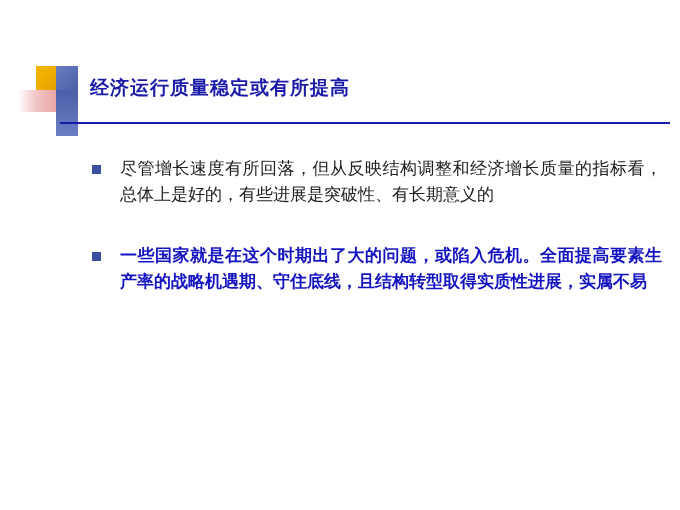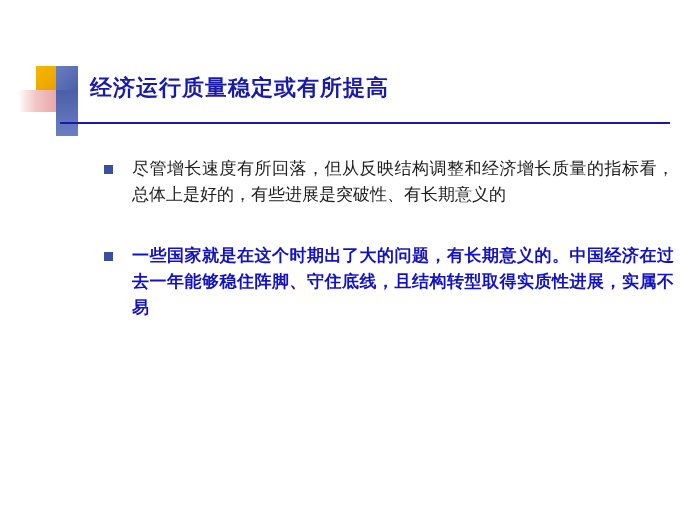--- a/index.html
+++ b/index.html
@@ -69,41 +69,41 @@
     height: 24px;
     background: linear-gradient(135deg, #ffffff 0%, #ffffff 100%);
   }
 
   
   .title {
     position: absolute;
     left: 90px;
     top: 78px;
     width: 560px;
-    font-family: Liberation Mono, monospace;
-    font-size: 22px;
+    font-family: Liberation Serif, serif;
+    font-size: 19px;
     font-weight: bold;
     color: #1a1aa8;
     letter-spacing: 1px;
     line-height: 1.1;
     white-space: nowrap;
   }
   .title-rule {
     position: absolute;
     left: 60px;
     top: 122px;
     width: 610px;
     height: 2px;
     background: #1a1aa8;
   }
 
   
   .body {
     position: absolute;
-    left: 104px;
+    left: 92px;
     top: 155px;
     width: 570px;
   }
   .bullet-row {
     position: relative;
     display: block;
     margin-bottom: 26px;
   }
   .bullet-marker {
     position: absolute;
@@ -155,18 +155,18 @@
 
   <div class="body">
 
     <div class="bullet-row b1">
       <span class="bullet-marker"></span>
       <span class="bullet-text">尽管增长速度有所回落，但从反映结构调整和经济增长质量的指标看，总体上是好的，有些进展是突破性、有长期意义的</span>
     </div>
 
     <div class="bullet-row b2">
       <span class="bullet-marker"></span>
-      <span class="bullet-text">一些国家就是在这个时期出了大的问题，有长期意义的。中国经济在过去一年能够稳住阵脚、守住底线，且结构转型取得实质性进展，实属不易</span>
+      <span class="bullet-text">一些国家就是在这个时期出了大的问题，或陷入危机。全面提高要素生产率的战略机遇期、守住底线，且结构转型取得实质性进展，实属不易</span>
     </div>
 
 
   </div>
 </div>
 
 </body></html>

